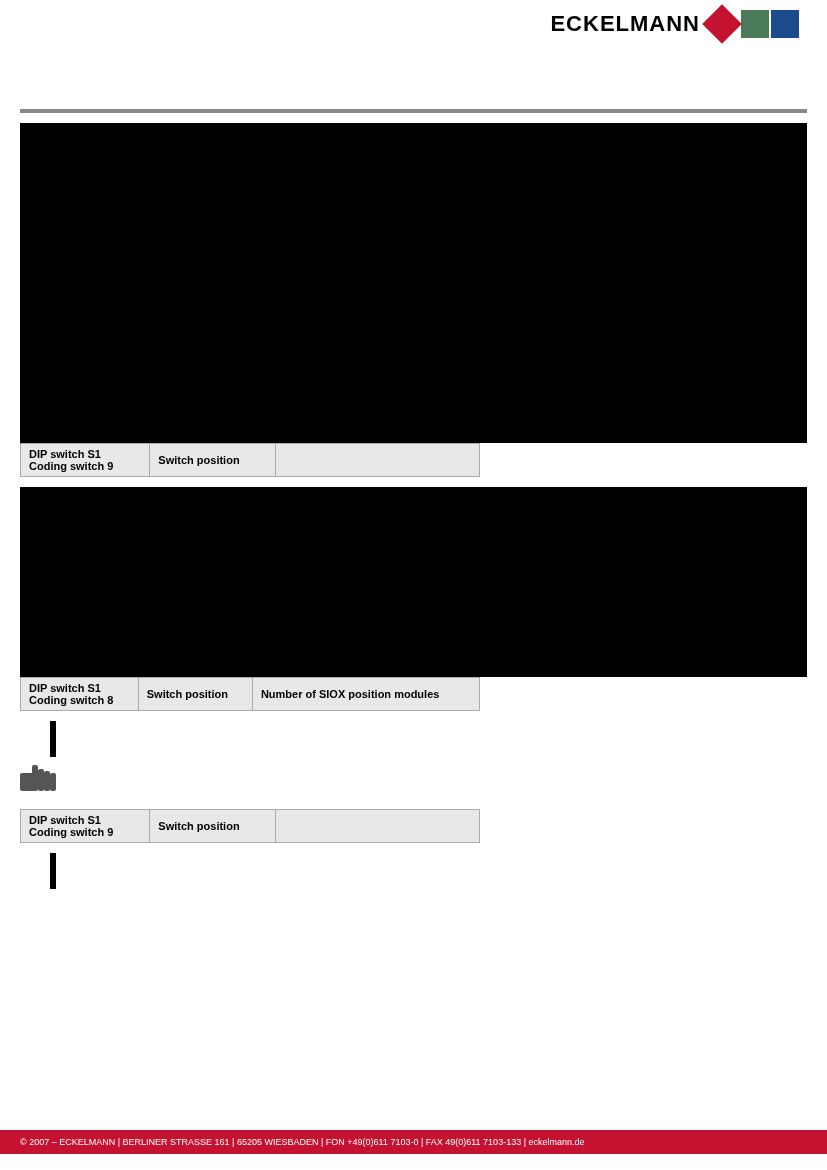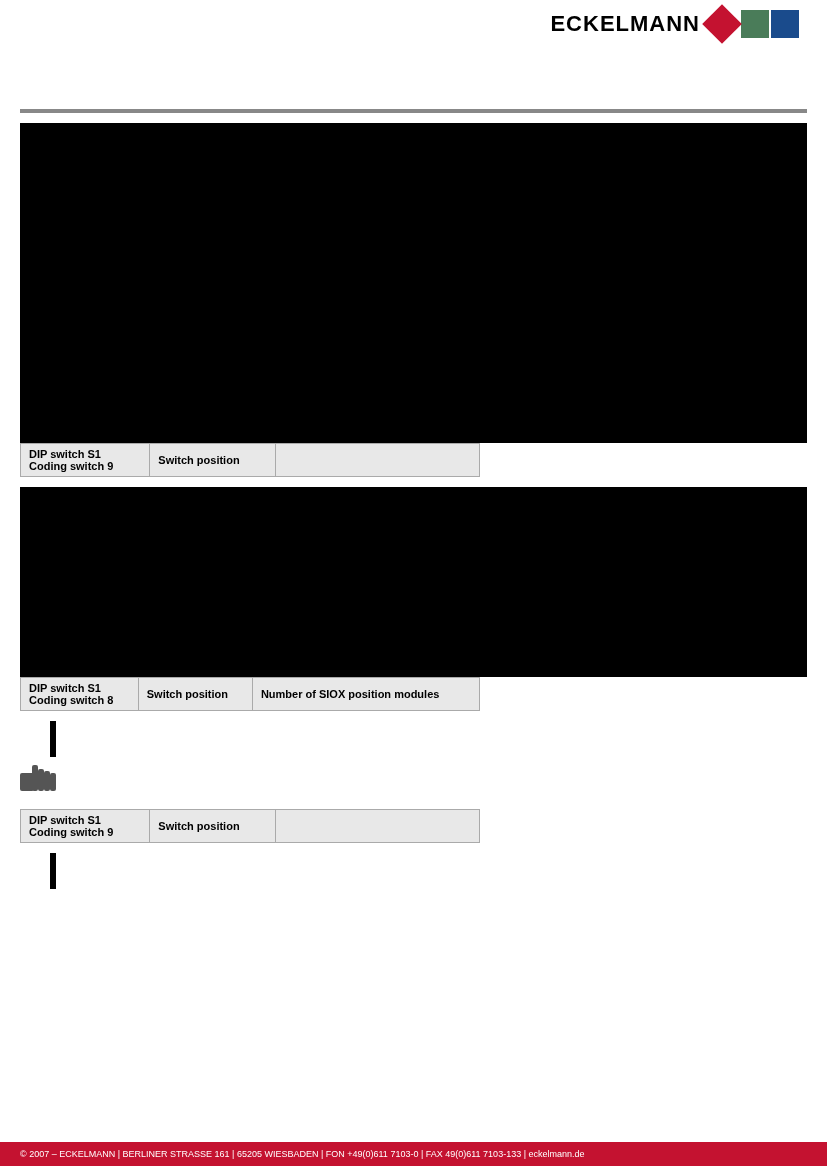--- a/index.html
+++ b/index.html
@@ -101,21 +101,21 @@
 
     .hand-icon {
       width: 42px;
       height: 36px;
       flex-shrink: 0;
     }
 
     
     .footer {
       position: absolute;
-      bottom: 4px;
+      bottom: 16px;
       left: 0;
       right: 0;
       height: 24px;
       background: #c41230;
       display: flex;
       align-items: center;
       padding: 0 20px;
     }
 
     .footer-text {

